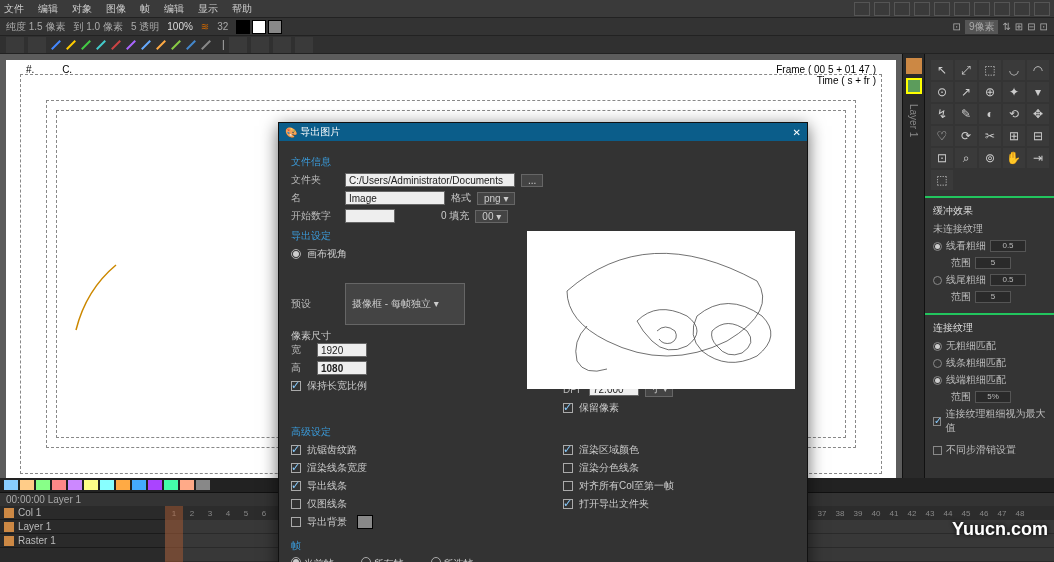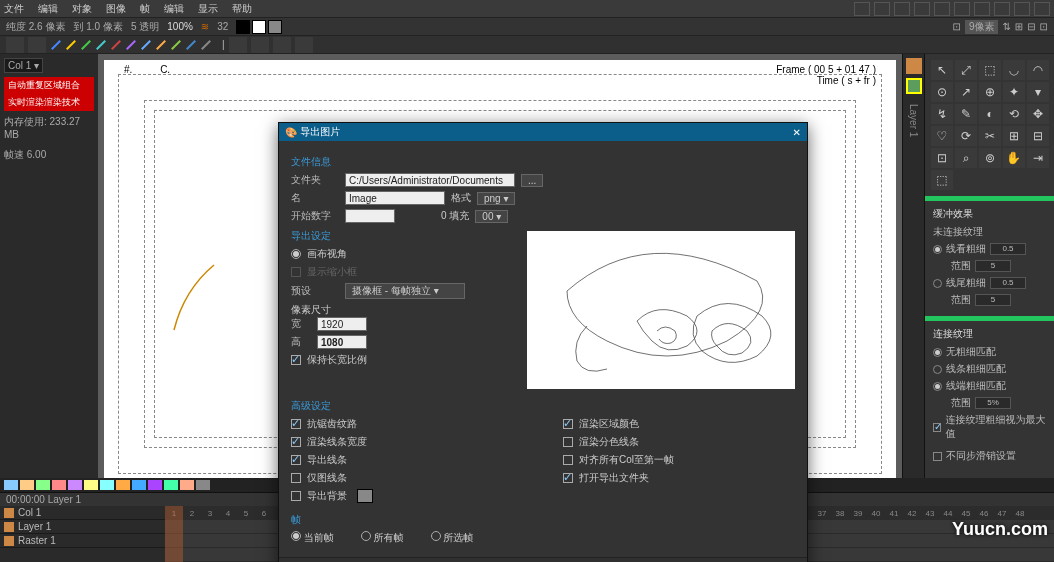--- a/index.html
+++ b/index.html
@@ -38,21 +38,21 @@
 .canvas-inner .header-row .r { text-align: right; }
 
 
 .right-strip { width: 22px; background: #2a2a2a; border-left: 1px solid #111; display: flex; flex-direction: column; align-items: center; padding-top: 4px; gap: 4px; }
 .right-strip .vsw { width: 16px; height: 16px; }
 
 
 .side-panel { width: 130px; background: #343434; border-left: 1px solid #111; }
 .side-panel .tool-grid { display: grid; grid-template-columns: repeat(5, 22px); gap: 2px; padding: 6px; }
 .side-panel .tool-grid div { width: 22px; height: 20px; background: #3a3a3a; display: flex; align-items: center; justify-content: center; color: #ccc; font-size: 12px; }
-.side-panel .section { border-top: 5px solid #22c55e; padding: 6px 8px; }
+.side-panel .section { border-top: 2px solid #22c55e; padding: 6px 8px; }
 .side-panel .section .hdr { color: #ddd; margin-bottom: 4px; }
 .side-panel .row { display: flex; align-items: center; gap: 4px; margin-bottom: 3px; }
 .side-panel .radio { width: 9px; height: 9px; border: 1px solid #888; border-radius: 50%; display: inline-block; }
 .side-panel .radio.on::after { content: ""; display: block; width: 5px; height: 5px; background: #ccc; border-radius: 50%; margin: 1px; }
 .side-panel .chk { width: 9px; height: 9px; border: 1px solid #888; display: inline-block; position: relative; }
 .side-panel .chk.on::after { content: "✓"; position: absolute; top: -3px; left: 0; color: #8cf; font-size: 10px; }
 .side-panel .minibox { width: 36px; height: 12px; background: #2a2a2a; border: 1px solid #555; font-size: 8px; text-align: center; }
 
 
 .bottom-area { position: absolute; bottom: 0; left: 0; right: 0; background: #2a2a2a; }
@@ -113,21 +113,21 @@
       <i></i>
       <i></i>
       <i></i>
       <i></i>
       <i></i>
       <i></i>
   </div>
 </div>
 
 <div class="toolbar-2">
-  <span>纯度 2.6 像素</span>
+  <span>纯度 1.5 像素</span>
   <span>到 1.0 像素</span>
   <span>5 透明</span>
   <span class="zoom">100%</span>
   <span style="color:#cc6600;">≋</span>
   <span>32</span>
   <div class="swatches">
     <div class="sw" style="background:#000;"></div>
     <div class="sw" style="background:#fff;"></div>
     <div class="sw" style="background:#888;"></div>
   </div>
@@ -158,27 +158,20 @@
       <span class="brush" style="background: rgb(136, 136, 136); transform: rotate(-45deg); width: 12px;"></span>
     </div>
   <span style="margin-left:6px;">|</span>
   <span class="tool-btn"></span>
   <span class="tool-btn"></span>
   <span class="tool-btn"></span>
   <span class="tool-btn"></span>
 </div>
 
 <div class="main-area">
-  <div class="left-panel">
-    <div class="layer-tag">Col 1  ▾</div>
-    <div class="red-note">自动重复区域组合</div>
-    <div class="red-note" style="margin-top:-4px;">实时渲染渲染技术</div>
-    <div style="margin-top:4px;">内存使用: 233.27 MB</div>
-    <div style="margin-top:8px;">帧速 6.00</div>
-  </div>
 
   <div class="canvas-wrap">
     <div class="canvas-inner">
       <div class="header-row">
         <div>
           <span>#.</span>
           &nbsp;&nbsp;&nbsp;&nbsp;&nbsp;&nbsp;&nbsp;&nbsp;
           <span>C.</span>
         </div>
         <div class="r">
@@ -407,39 +400,35 @@
       <span class="btn" style="padding:0 6px;">00 ▾</span>
     </div>
 
     <div class="sect-title">导出设定</div>
     <div class="two-col">
       <div class="col">
         <div class="row">
             <span class="radio on"></span>
             <span>画布视角</span>
           </div>
-        <div class="row">
-            <span class="chk disabled"></span>
-            <span style="color:#666;">显示缩小框</span>
-          </div>
       </div>
       <div class="col">
         <div class="row">
             <span class="radio on"></span>
             <span>摄像框视角</span>
           </div>
         <div class="row">
             <span class="chk disabled"></span>
             <span style="color:#666;">显示钉孔</span>
           </div>
       </div>
     </div>
     <div class="row">
       <span class="lbl">预设</span>
-      <span class="btn" style="padding:0 6px;width:120px;text-align:left;">摄像框 - 每帧独立  ▾</span>
+      <span class="btn" style="padding:13px 6px;width:120px;text-align:left;">摄像框 - 每帧独立  ▾</span>
     </div>
 
     <div class="two-col" style="margin-top:4px;">
       <div class="col">
         <div>像素尺寸</div>
         <div class="row">
             <span class="lbl" style="width:20px;">宽</span>
             <input type="text" style="width: 50px;" value="1920">
           </div>
         <div class="row">

